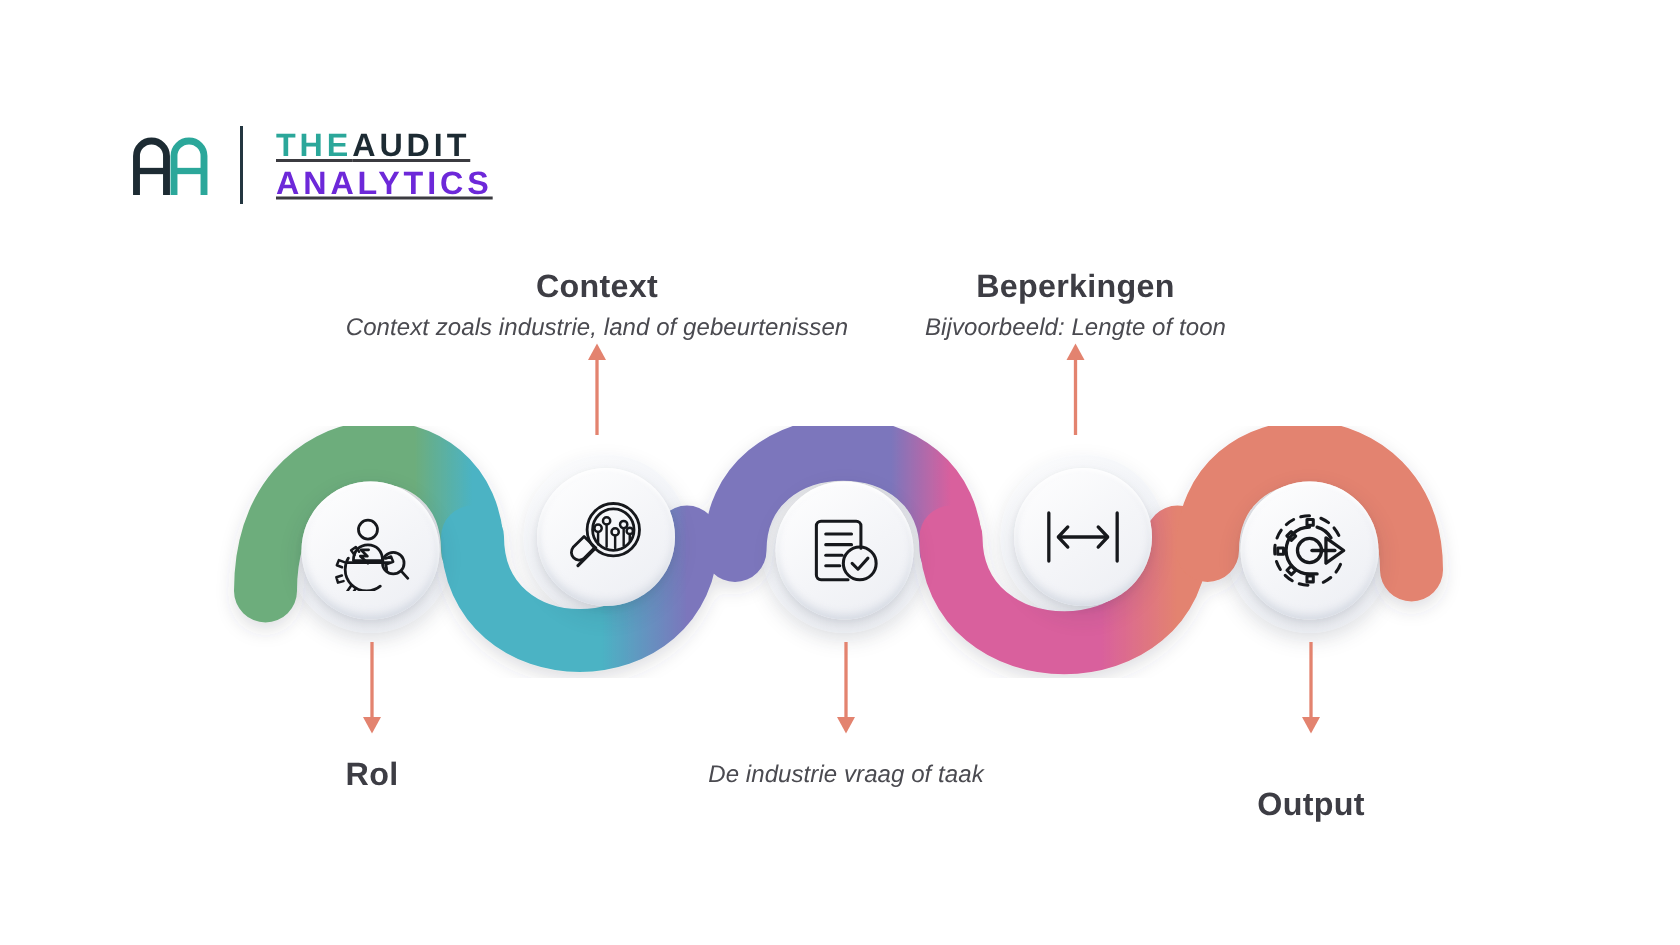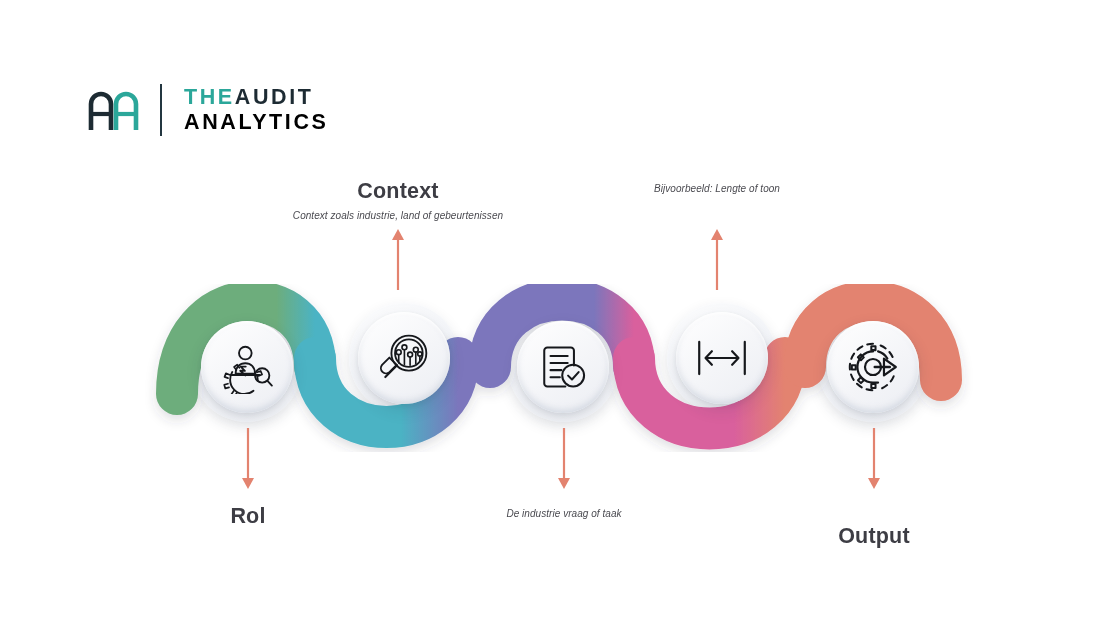--- a/index.html
+++ b/index.html
@@ -9,25 +9,25 @@
     font-family:"Liberation Sans", sans-serif;
     position:relative;
     overflow:hidden;
     color:#3b3b40;
   }
 
   
   #logo { position:absolute; left:88px; top:80px; display:flex; align-items:center; height:60px; }
   #logo-mark { width:52px; height:40px; }
   #logo-divider { width:2px; height:52px; background:#233640; margin:0 22px 0 20px; }
-  #logo-words { display:flex; flex-direction:column; justify-content:center; }
+  #logo-words { display:flex; flex-direction:column; justify-content:center;text-decoration:underline; }
   .logo-line { font-weight:bold; letter-spacing:2.6px; line-height:1.18; font-size:21.5px; white-space:nowrap; }
   .logo-the { color:#2ba79a; }
   .logo-audit { color:#1d2b33; }
-  .logo-analytics { color:#000000; }
+  .logo-analytics { color:#6d28d9; }
 
   
   #flow { position:absolute; left:0; top:0; width:1120px; height:630px; }
   #wave-svg { position:absolute; left:0; top:0; }
 
   
   .node {
     position:absolute;
     width:92px; height:92px;
     border-radius:50%;
@@ -51,21 +51,21 @@
   
   .arrow { position:absolute; }
 
   
   .label-block { position:absolute; text-align:center; width:360px; }
   .label-title {
     font-size:21.5px; font-weight:bold; color:#3d3d44;
     letter-spacing:0.2px; line-height:1.25; white-space:nowrap;
   }
   .label-sub {
-    font-size:10px; font-style:italic; color:#4a4a50;
+    font-size:16px; font-style:italic; color:#4a4a50;
     margin-top:5px; white-space:nowrap; letter-spacing:0.05px;
   }
 </style>
 </head>
 <body>
 
 <div id="logo">
   <span id="logo-mark">
     <svg width="52" height="40" viewBox="0 0 52 40" xmlns="http://www.w3.org/2000/svg">
       <path d="M3 38 L3 14 A10 10 0 0 1 23 14 L23 38" fill="none" stroke="#1d2b33" stroke-width="4.6" stroke-linecap="square"></path>
@@ -251,20 +251,21 @@
       <path d="M7 61 L13 50 L1 50 Z" fill="#E3836F"></path>
     </svg>
   </span>
 
   <div class="label-block" style="left:218px; top:178px;">
     <div class="label-title">Context</div>
     <div class="label-sub">Context zoals industrie, land of gebeurtenissen</div>
   </div>
 
   <div class="label-block" style="left:537px; top:178px;">
+    <div class="label-title">Beperkingen</div>
     <div class="label-sub">Bijvoorbeeld: Lengte of toon</div>
   </div>
 
   <div class="label-block" style="left:68px; top:503px;">
     <div class="label-title">Rol</div>
   </div>
 
   <div class="label-block" style="left:384px; top:503px;">
     <div class="label-sub">De industrie vraag of taak</div>
   </div>

